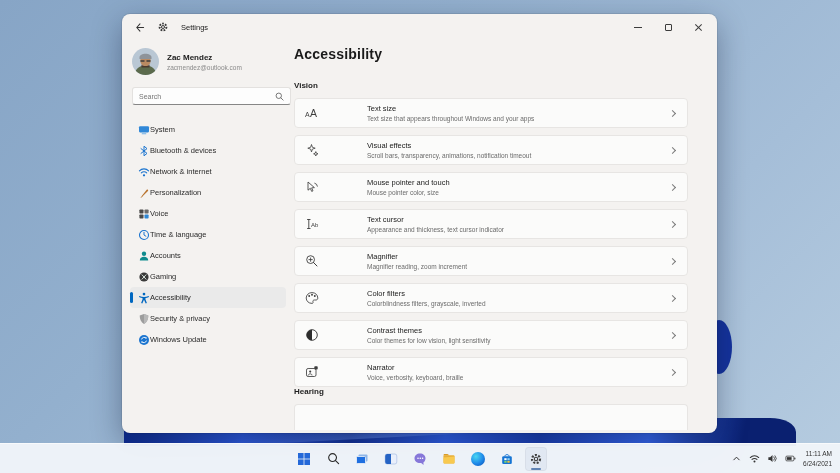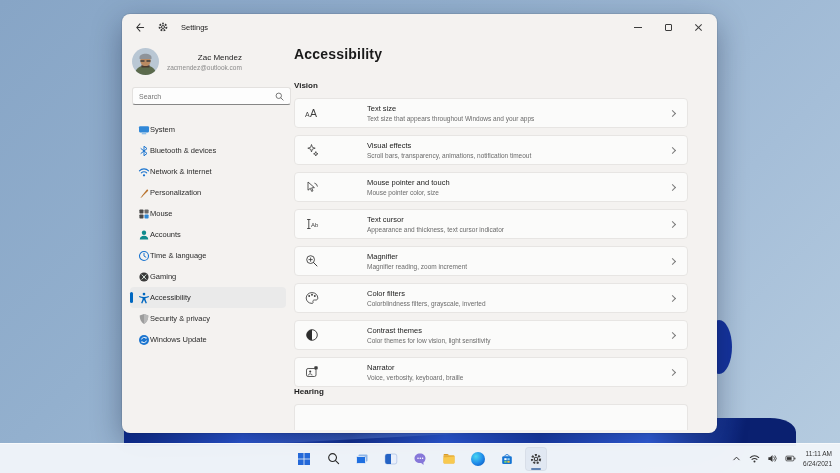--- a/index.html
+++ b/index.html
@@ -33,21 +33,21 @@
   .ctl .min { width:8px; height:1px; background:#3c3c3c; }
   .ctl .max { width:7px; height:7px; border:1px solid #3c3c3c; border-radius:1px; }
   .ctl .cls { position:relative; width:9px; height:9px; }
   .ctl .cls:before,.ctl .cls:after { content:""; position:absolute; left:4px; top:0; width:1px; height:9px; background:#3c3c3c; }
   .ctl .cls:before { transform:rotate(45deg);} .ctl .cls:after { transform:rotate(-45deg);}
 
   
   .sidebar { position:absolute; left:0; top:26px; bottom:0; width:172px; padding:4px 8px; }
   .profile { display:flex; align-items:center; gap:8px; margin:4px 0 12px 2px; }
   .avatar { width:27px; height:27px; border-radius:50%; overflow:hidden; flex:0 0 27px; }
-  .p-name { font-size:8px; font-weight:normal; color:#1b1b1b;text-align:right; }
+  .p-name { font-size:8px; font-weight:bold; color:#1b1b1b; }
   .p-mail { font-size:6.5px; color:#8a8a8a; margin-top:2px; }
   .searchbox { display:flex; align-items:center; width:159px; height:18px; background:#fdfdfd;
     border:1px solid #e3e1df; border-bottom:1px solid #868686; border-radius:3px; padding:0 6px; margin-left:2px; }
   .searchbox input { flex:1; border:none; outline:none; background:transparent; font-size:7px;
     font-family:"Liberation Sans",sans-serif; color:#444; }
   .nav { margin-top:14px; }
   .nav-item { position:relative; display:flex; align-items:center; height:21px;
     border-radius:4px; padding:0 8px; }
   .nav-item.sel { background:#eaeaea; }
   .nav-item.sel:before { content:""; position:absolute; left:0; top:5px; width:3px; height:11px;
@@ -192,39 +192,39 @@
         </div>
         <div class="nav-item">
           <span class="nav-ic">
             <svg width="12" height="12" viewBox="0 0 12 12">
                 <rect x="1.4" y="1.4" width="4.1" height="4.1" rx=".8" fill="#4a4a4a"></rect>
                 <rect x="6.5" y="1.4" width="4.1" height="4.1" rx=".8" fill="#6a6a6a"></rect>
                 <rect x="1.4" y="6.5" width="4.1" height="4.1" rx=".8" fill="#4a4a4a"></rect>
                 <rect x="6.5" y="6.5" width="4.1" height="4.1" rx=".8" fill="#2f86d2"></rect>
               </svg>
           </span>
-          <span class="nav-label">Mouse</span>
+          <span class="nav-label">Voice</span>
+        </div>
+        <div class="nav-item">
+          <span class="nav-ic">
+            <svg width="12" height="12" viewBox="0 0 12 12">
+                <circle cx="6" cy="6" r="4.5" fill="none" stroke="#1b74cf" stroke-width="1.1"></circle>
+                <path d="M6 3.4 V6 L7.9 7.2" fill="none" stroke="#1b74cf" stroke-width="1" stroke-linecap="round"></path>
+              </svg>
+          </span>
+          <span class="nav-label">Time &amp; language</span>
         </div>
         <div class="nav-item">
           <span class="nav-ic">
             <svg width="12" height="12" viewBox="0 0 12 12">
                 <circle cx="6" cy="3.7" r="2.2" fill="#0f8b8d"></circle>
                 <path d="M1.8 10.6 C1.8 8 3.6 6.8 6 6.8 C8.4 6.8 10.2 8 10.2 10.6 Z" fill="#0f8b8d"></path>
               </svg>
           </span>
           <span class="nav-label">Accounts</span>
-        </div>
-        <div class="nav-item">
-          <span class="nav-ic">
-            <svg width="12" height="12" viewBox="0 0 12 12">
-                <circle cx="6" cy="6" r="4.5" fill="none" stroke="#1b74cf" stroke-width="1.1"></circle>
-                <path d="M6 3.4 V6 L7.9 7.2" fill="none" stroke="#1b74cf" stroke-width="1" stroke-linecap="round"></path>
-              </svg>
-          </span>
-          <span class="nav-label">Time &amp; language</span>
         </div>
         <div class="nav-item">
           <span class="nav-ic">
             <svg width="12" height="12" viewBox="0 0 12 12">
                 <circle cx="6" cy="6" r="4.6" fill="#3a3a3a"></circle>
                 <path d="M4 3.8 C5 4.8 7 7.2 8 8.2 M8 3.8 C7 4.8 5 7.2 4 8.2" stroke="#e8f4ec" stroke-width=".9" fill="none" stroke-linecap="round"></path>
               </svg>
           </span>
           <span class="nav-label">Gaming</span>
         </div>

